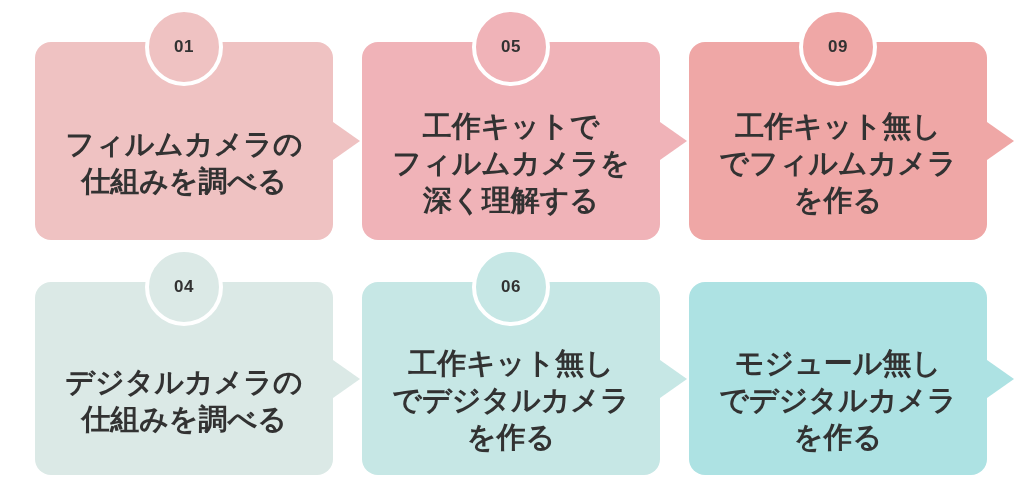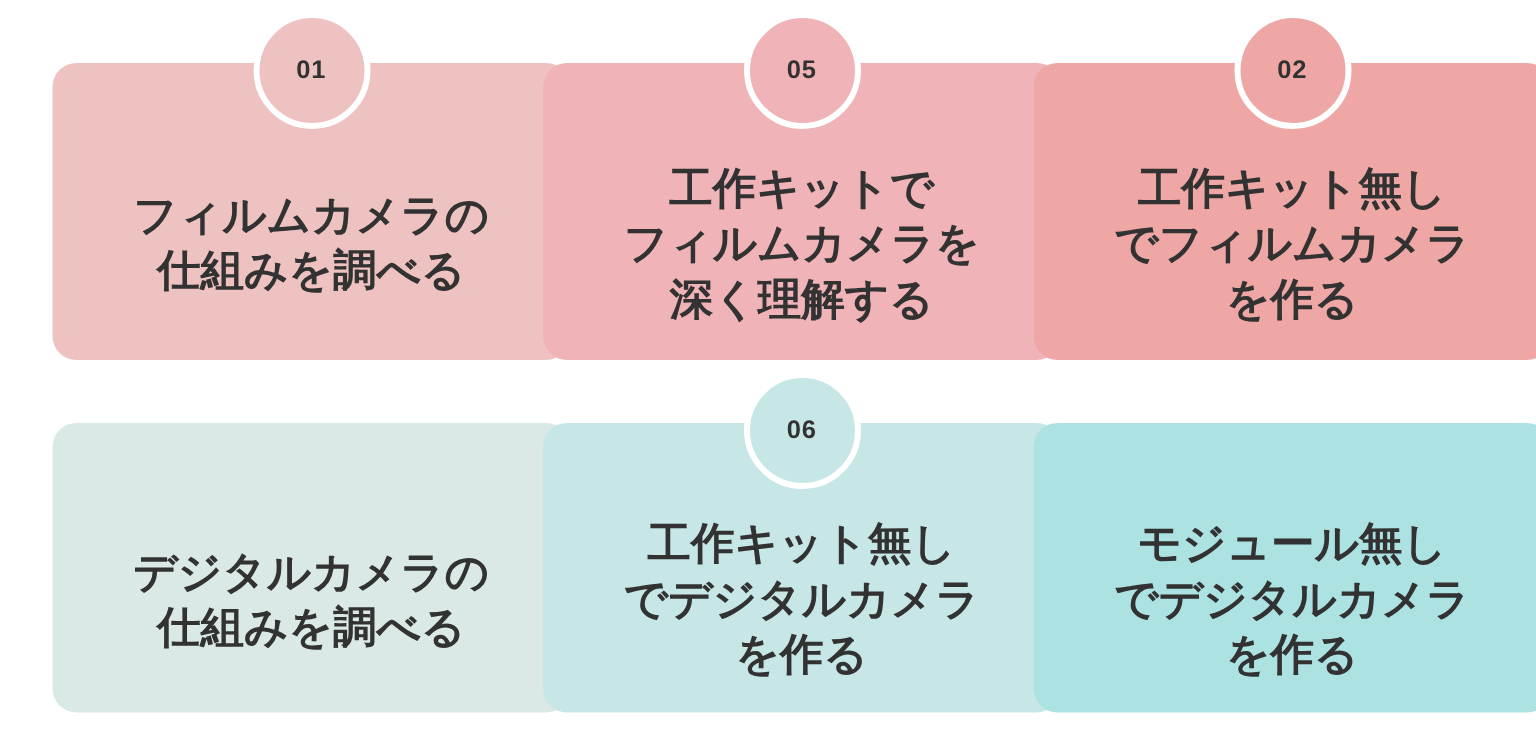--- a/index.html
+++ b/index.html
@@ -13,21 +13,20 @@
     height: 491px;
     background: #ffffff;
     overflow: hidden;
     font-family: "Liberation Sans", "DejaVu Sans", sans-serif;
   }
   .step {
     position: absolute;
     width: 298px;
     border-radius: 16px;
     background: var(--c);
-    padding-left: 47px;
   }
   .s0 { left: 35px;  top: 42px;  height: 198px; }
   .s1 { left: 362px; top: 42px;  height: 198px; }
   .s2 { left: 689px; top: 42px;  height: 198px; }
   .s3 { left: 35px;  top: 282px; height: 193px; }
   .s4 { left: 362px; top: 282px; height: 193px; }
   .s5 { left: 689px; top: 282px; height: 193px; }
 
   .badge {
     position: absolute;
@@ -97,29 +96,32 @@
       <span>05</span>
     </div>
     <div class="arrow"></div>
     <div class="label">工作キットで
 フィルムカメラを
 深く理解する</div>
   </div>
 
   <div class="step s2" style="--c: #efa7a6;">
     <div class="badge">
-      <span>02</span>
+      <span>09</span>
     </div>
     <div class="arrow"></div>
     <div class="label">工作キット無し
 でフィルムカメラ
 を作る</div>
   </div>
 
   <div class="step s3" style="--c: #dbe9e6;">
+    <div class="badge">
+      <span>04</span>
+    </div>
     <div class="arrow"></div>
     <div class="label">デジタルカメラの
 仕組みを調べる</div>
   </div>
 
   <div class="step s4" style="--c: #c6e7e5;">
     <div class="badge">
       <span>06</span>
     </div>
     <div class="arrow"></div>

